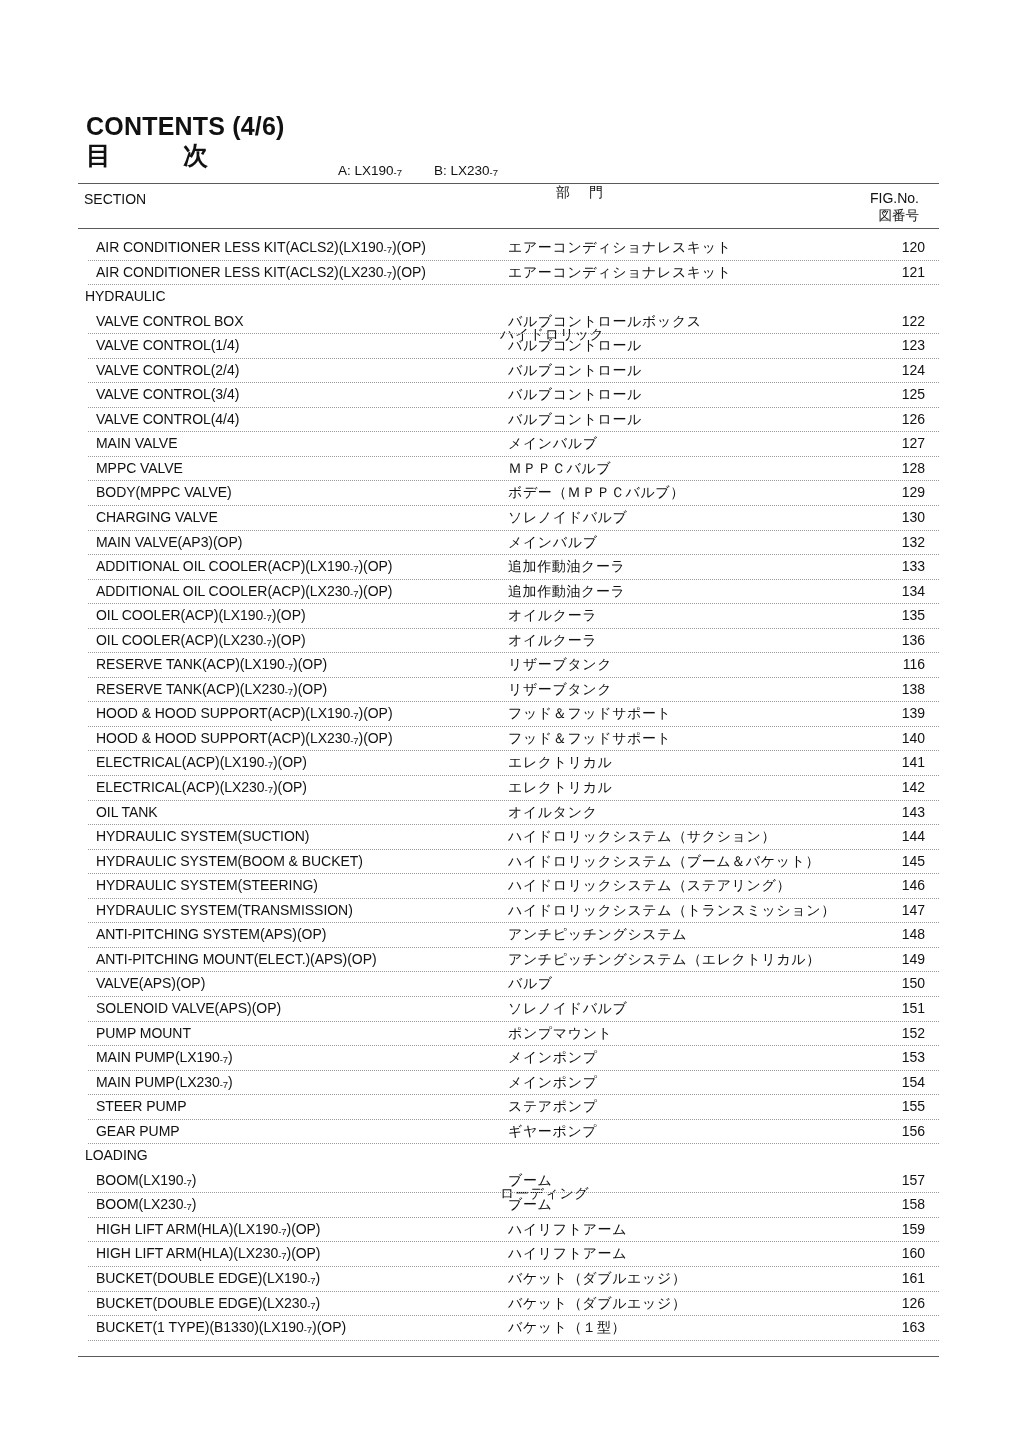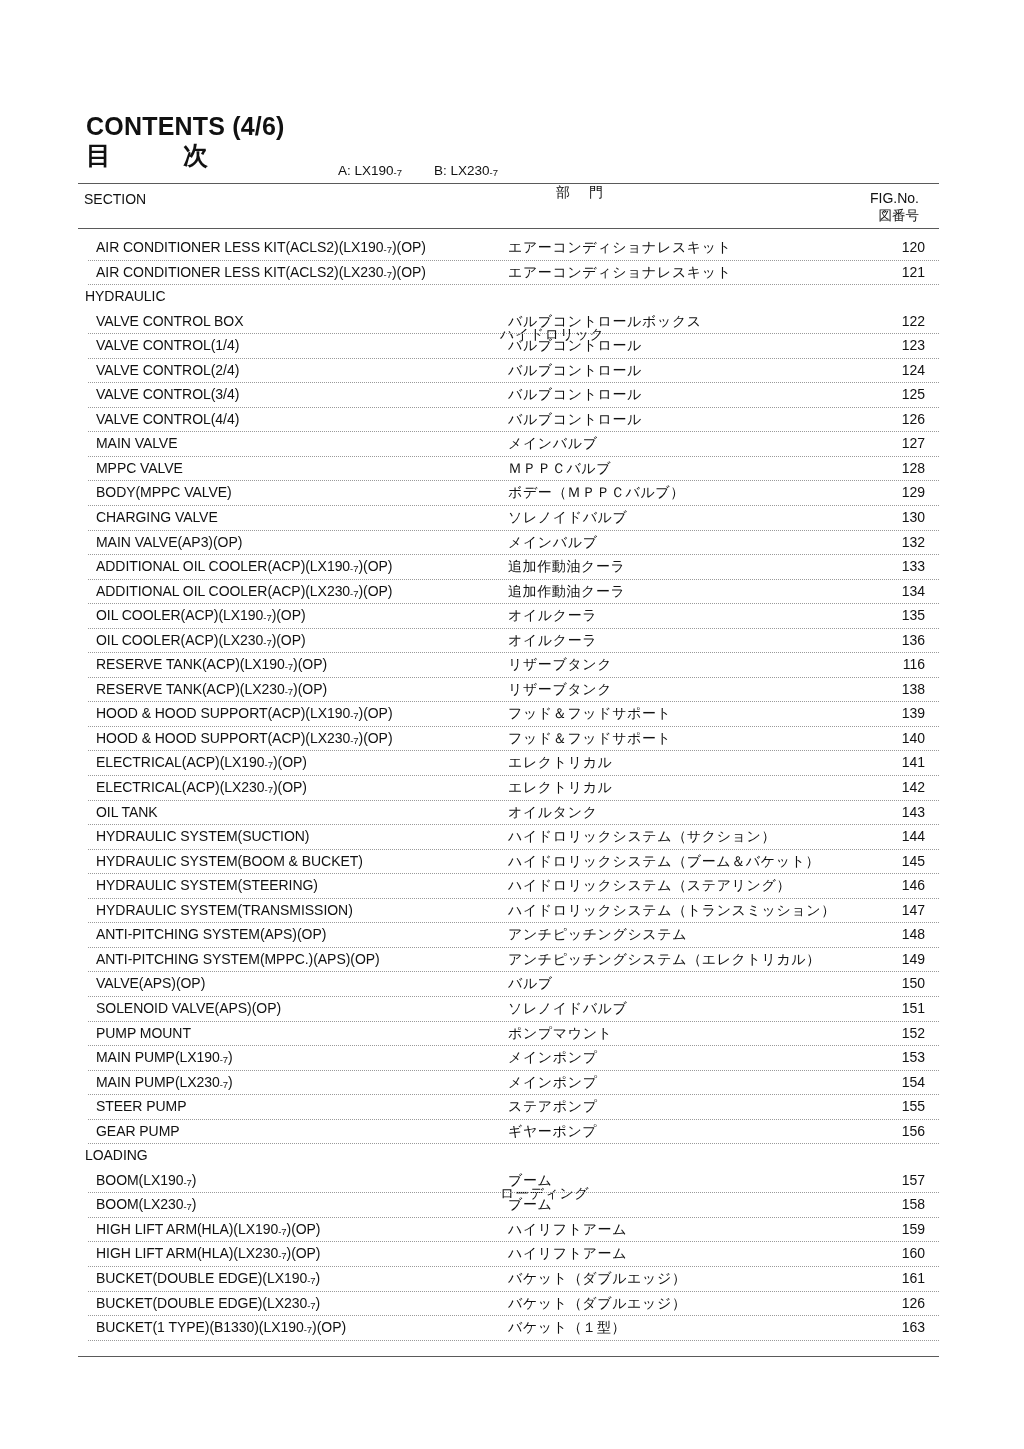--- a/index.html
+++ b/index.html
@@ -342,21 +342,21 @@
         <span class="fig">147</span>
         <span class="dots"></span>
       </div>
       <div class="row">
         <span class="en">ANTI-PITCHING SYSTEM(APS)(OP)</span>
         <span class="jp">アンチピッチングシステム</span>
         <span class="fig">148</span>
         <span class="dots"></span>
       </div>
       <div class="row">
-        <span class="en">ANTI-PITCHING SYSTEM(MPPC.)(APS)(OP)</span>
+        <span class="en">ANTI-PITCHING MOUNT(ELECT.)(APS)(OP)</span>
         <span class="jp">アンチピッチングシステム（エレクトリカル）</span>
         <span class="fig">149</span>
         <span class="dots"></span>
       </div>
       <div class="row">
         <span class="en">VALVE(APS)(OP)</span>
         <span class="jp">バルブ</span>
         <span class="fig">150</span>
         <span class="dots"></span>
       </div>

